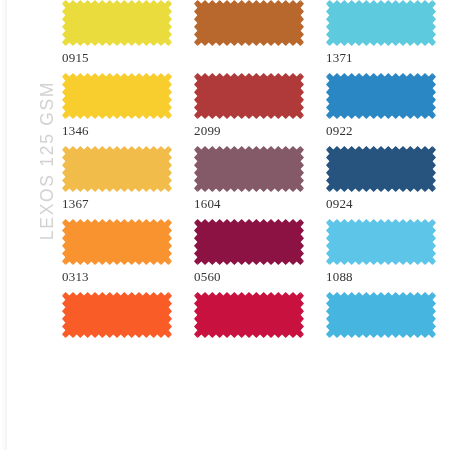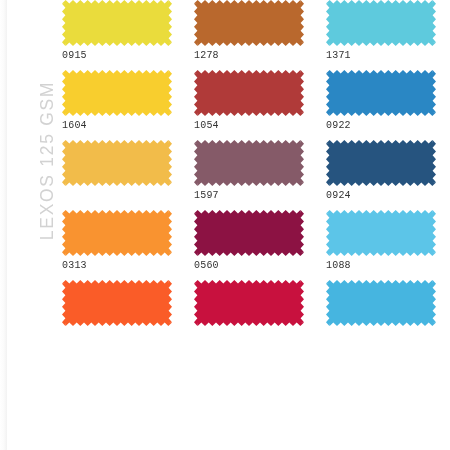--- a/index.html
+++ b/index.html
@@ -84,23 +84,23 @@
     height: 100%;
   }
 
   .swatch-fabric svg {
     display: block;
     width: 100%;
     height: 100%;
   }
 
   .swatch-label {
-    font-size: 10px;
+    font-size: 13px;
     color: #333333;
-    font-family: Liberation Mono, monospace;
+    font-family: Liberation Serif, serif;
     letter-spacing: 0.2px;
     padding-top: 5px;
     padding-bottom: 9px;
     line-height: 1;
     user-select: none;
   }
 </style>
 </head>
 <body>
 
@@ -123,21 +123,20 @@
           <div class="swatch-label">0915</div>
         </div>
         <div class="swatch-cell">
           <div class="swatch-chip">
             <div class="swatch-fabric">
               <svg viewBox="0 0 110 46" preserveAspectRatio="none">
                 <polygon points="0.00,3.40 3.67,0.00 7.33,3.40 11.00,0.00 14.67,3.40 18.33,0.00 22.00,3.40 25.67,0.00 29.33,3.40 33.00,0.00 36.67,3.40 40.33,0.00 44.00,3.40 47.67,0.00 51.33,3.40 55.00,0.00 58.67,3.40 62.33,0.00 66.00,3.40 69.67,0.00 73.33,3.40 77.00,0.00 80.67,3.40 84.33,0.00 88.00,3.40 91.67,0.00 95.33,3.40 99.00,0.00 102.67,3.40 106.33,0.00 106.60,3.40 106.60,0.00 110.00,3.83 106.60,7.67 110.00,11.50 106.60,15.33 110.00,19.17 106.60,23.00 110.00,26.83 106.60,30.67 110.00,34.50 106.60,38.33 110.00,42.17 106.60,42.60 110.00,42.60 106.33,46.00 102.67,42.60 99.00,46.00 95.33,42.60 91.67,46.00 88.00,42.60 84.33,46.00 80.67,42.60 77.00,46.00 73.33,42.60 69.67,46.00 66.00,42.60 62.33,46.00 58.67,42.60 55.00,46.00 51.33,42.60 47.67,46.00 44.00,42.60 40.33,46.00 36.67,42.60 33.00,46.00 29.33,42.60 25.67,46.00 22.00,42.60 18.33,46.00 14.67,42.60 11.00,46.00 7.33,42.60 3.67,46.00 3.40,42.60 3.40,46.00 0.00,42.17 3.40,38.33 0.00,34.50 3.40,30.67 0.00,26.83 3.40,23.00 0.00,19.17 3.40,15.33 0.00,11.50 3.40,7.67 0.00,3.83 3.40,3.40" fill="#B9682D"></polygon>
               </svg>
             </div>
           </div>
-          <div class="swatch-label">1278</div>
         </div>
         <div class="swatch-cell">
           <div class="swatch-chip">
             <div class="swatch-fabric">
               <svg viewBox="0 0 110 46" preserveAspectRatio="none">
                 <polygon points="0.00,3.40 3.67,0.00 7.33,3.40 11.00,0.00 14.67,3.40 18.33,0.00 22.00,3.40 25.67,0.00 29.33,3.40 33.00,0.00 36.67,3.40 40.33,0.00 44.00,3.40 47.67,0.00 51.33,3.40 55.00,0.00 58.67,3.40 62.33,0.00 66.00,3.40 69.67,0.00 73.33,3.40 77.00,0.00 80.67,3.40 84.33,0.00 88.00,3.40 91.67,0.00 95.33,3.40 99.00,0.00 102.67,3.40 106.33,0.00 106.60,3.40 106.60,0.00 110.00,3.83 106.60,7.67 110.00,11.50 106.60,15.33 110.00,19.17 106.60,23.00 110.00,26.83 106.60,30.67 110.00,34.50 106.60,38.33 110.00,42.17 106.60,42.60 110.00,42.60 106.33,46.00 102.67,42.60 99.00,46.00 95.33,42.60 91.67,46.00 88.00,42.60 84.33,46.00 80.67,42.60 77.00,46.00 73.33,42.60 69.67,46.00 66.00,42.60 62.33,46.00 58.67,42.60 55.00,46.00 51.33,42.60 47.67,46.00 44.00,42.60 40.33,46.00 36.67,42.60 33.00,46.00 29.33,42.60 25.67,46.00 22.00,42.60 18.33,46.00 14.67,42.60 11.00,46.00 7.33,42.60 3.67,46.00 3.40,42.60 3.40,46.00 0.00,42.17 3.40,38.33 0.00,34.50 3.40,30.67 0.00,26.83 3.40,23.00 0.00,19.17 3.40,15.33 0.00,11.50 3.40,7.67 0.00,3.83 3.40,3.40" fill="#5ECADD"></polygon>
               </svg>
             </div>
           </div>
           <div class="swatch-label">1371</div>
@@ -145,67 +144,68 @@
       </div>
       <div class="swatch-row">
         <div class="swatch-cell">
           <div class="swatch-chip">
             <div class="swatch-fabric">
               <svg viewBox="0 0 110 46" preserveAspectRatio="none">
                 <polygon points="0.00,3.40 3.67,0.00 7.33,3.40 11.00,0.00 14.67,3.40 18.33,0.00 22.00,3.40 25.67,0.00 29.33,3.40 33.00,0.00 36.67,3.40 40.33,0.00 44.00,3.40 47.67,0.00 51.33,3.40 55.00,0.00 58.67,3.40 62.33,0.00 66.00,3.40 69.67,0.00 73.33,3.40 77.00,0.00 80.67,3.40 84.33,0.00 88.00,3.40 91.67,0.00 95.33,3.40 99.00,0.00 102.67,3.40 106.33,0.00 106.60,3.40 106.60,0.00 110.00,3.83 106.60,7.67 110.00,11.50 106.60,15.33 110.00,19.17 106.60,23.00 110.00,26.83 106.60,30.67 110.00,34.50 106.60,38.33 110.00,42.17 106.60,42.60 110.00,42.60 106.33,46.00 102.67,42.60 99.00,46.00 95.33,42.60 91.67,46.00 88.00,42.60 84.33,46.00 80.67,42.60 77.00,46.00 73.33,42.60 69.67,46.00 66.00,42.60 62.33,46.00 58.67,42.60 55.00,46.00 51.33,42.60 47.67,46.00 44.00,42.60 40.33,46.00 36.67,42.60 33.00,46.00 29.33,42.60 25.67,46.00 22.00,42.60 18.33,46.00 14.67,42.60 11.00,46.00 7.33,42.60 3.67,46.00 3.40,42.60 3.40,46.00 0.00,42.17 3.40,38.33 0.00,34.50 3.40,30.67 0.00,26.83 3.40,23.00 0.00,19.17 3.40,15.33 0.00,11.50 3.40,7.67 0.00,3.83 3.40,3.40" fill="#F8CE2E"></polygon>
               </svg>
             </div>
           </div>
+          <div class="swatch-label">1346</div>
+        </div>
+        <div class="swatch-cell">
+          <div class="swatch-chip">
+            <div class="swatch-fabric">
+              <svg viewBox="0 0 110 46" preserveAspectRatio="none">
+                <polygon points="0.00,3.40 3.67,0.00 7.33,3.40 11.00,0.00 14.67,3.40 18.33,0.00 22.00,3.40 25.67,0.00 29.33,3.40 33.00,0.00 36.67,3.40 40.33,0.00 44.00,3.40 47.67,0.00 51.33,3.40 55.00,0.00 58.67,3.40 62.33,0.00 66.00,3.40 69.67,0.00 73.33,3.40 77.00,0.00 80.67,3.40 84.33,0.00 88.00,3.40 91.67,0.00 95.33,3.40 99.00,0.00 102.67,3.40 106.33,0.00 106.60,3.40 106.60,0.00 110.00,3.83 106.60,7.67 110.00,11.50 106.60,15.33 110.00,19.17 106.60,23.00 110.00,26.83 106.60,30.67 110.00,34.50 106.60,38.33 110.00,42.17 106.60,42.60 110.00,42.60 106.33,46.00 102.67,42.60 99.00,46.00 95.33,42.60 91.67,46.00 88.00,42.60 84.33,46.00 80.67,42.60 77.00,46.00 73.33,42.60 69.67,46.00 66.00,42.60 62.33,46.00 58.67,42.60 55.00,46.00 51.33,42.60 47.67,46.00 44.00,42.60 40.33,46.00 36.67,42.60 33.00,46.00 29.33,42.60 25.67,46.00 22.00,42.60 18.33,46.00 14.67,42.60 11.00,46.00 7.33,42.60 3.67,46.00 3.40,42.60 3.40,46.00 0.00,42.17 3.40,38.33 0.00,34.50 3.40,30.67 0.00,26.83 3.40,23.00 0.00,19.17 3.40,15.33 0.00,11.50 3.40,7.67 0.00,3.83 3.40,3.40" fill="#B03A39"></polygon>
+              </svg>
+            </div>
+          </div>
+          <div class="swatch-label">2099</div>
+        </div>
+        <div class="swatch-cell">
+          <div class="swatch-chip">
+            <div class="swatch-fabric">
+              <svg viewBox="0 0 110 46" preserveAspectRatio="none">
+                <polygon points="0.00,3.40 3.67,0.00 7.33,3.40 11.00,0.00 14.67,3.40 18.33,0.00 22.00,3.40 25.67,0.00 29.33,3.40 33.00,0.00 36.67,3.40 40.33,0.00 44.00,3.40 47.67,0.00 51.33,3.40 55.00,0.00 58.67,3.40 62.33,0.00 66.00,3.40 69.67,0.00 73.33,3.40 77.00,0.00 80.67,3.40 84.33,0.00 88.00,3.40 91.67,0.00 95.33,3.40 99.00,0.00 102.67,3.40 106.33,0.00 106.60,3.40 106.60,0.00 110.00,3.83 106.60,7.67 110.00,11.50 106.60,15.33 110.00,19.17 106.60,23.00 110.00,26.83 106.60,30.67 110.00,34.50 106.60,38.33 110.00,42.17 106.60,42.60 110.00,42.60 106.33,46.00 102.67,42.60 99.00,46.00 95.33,42.60 91.67,46.00 88.00,42.60 84.33,46.00 80.67,42.60 77.00,46.00 73.33,42.60 69.67,46.00 66.00,42.60 62.33,46.00 58.67,42.60 55.00,46.00 51.33,42.60 47.67,46.00 44.00,42.60 40.33,46.00 36.67,42.60 33.00,46.00 29.33,42.60 25.67,46.00 22.00,42.60 18.33,46.00 14.67,42.60 11.00,46.00 7.33,42.60 3.67,46.00 3.40,42.60 3.40,46.00 0.00,42.17 3.40,38.33 0.00,34.50 3.40,30.67 0.00,26.83 3.40,23.00 0.00,19.17 3.40,15.33 0.00,11.50 3.40,7.67 0.00,3.83 3.40,3.40" fill="#2A87C4"></polygon>
+              </svg>
+            </div>
+          </div>
+          <div class="swatch-label">0922</div>
+        </div>
+      </div>
+      <div class="swatch-row">
+        <div class="swatch-cell">
+          <div class="swatch-chip">
+            <div class="swatch-fabric">
+              <svg viewBox="0 0 110 46" preserveAspectRatio="none">
+                <polygon points="0.00,3.40 3.67,0.00 7.33,3.40 11.00,0.00 14.67,3.40 18.33,0.00 22.00,3.40 25.67,0.00 29.33,3.40 33.00,0.00 36.67,3.40 40.33,0.00 44.00,3.40 47.67,0.00 51.33,3.40 55.00,0.00 58.67,3.40 62.33,0.00 66.00,3.40 69.67,0.00 73.33,3.40 77.00,0.00 80.67,3.40 84.33,0.00 88.00,3.40 91.67,0.00 95.33,3.40 99.00,0.00 102.67,3.40 106.33,0.00 106.60,3.40 106.60,0.00 110.00,3.83 106.60,7.67 110.00,11.50 106.60,15.33 110.00,19.17 106.60,23.00 110.00,26.83 106.60,30.67 110.00,34.50 106.60,38.33 110.00,42.17 106.60,42.60 110.00,42.60 106.33,46.00 102.67,42.60 99.00,46.00 95.33,42.60 91.67,46.00 88.00,42.60 84.33,46.00 80.67,42.60 77.00,46.00 73.33,42.60 69.67,46.00 66.00,42.60 62.33,46.00 58.67,42.60 55.00,46.00 51.33,42.60 47.67,46.00 44.00,42.60 40.33,46.00 36.67,42.60 33.00,46.00 29.33,42.60 25.67,46.00 22.00,42.60 18.33,46.00 14.67,42.60 11.00,46.00 7.33,42.60 3.67,46.00 3.40,42.60 3.40,46.00 0.00,42.17 3.40,38.33 0.00,34.50 3.40,30.67 0.00,26.83 3.40,23.00 0.00,19.17 3.40,15.33 0.00,11.50 3.40,7.67 0.00,3.83 3.40,3.40" fill="#F2BC4A"></polygon>
+              </svg>
+            </div>
+          </div>
+          <div class="swatch-label">1367</div>
+        </div>
+        <div class="swatch-cell">
+          <div class="swatch-chip">
+            <div class="swatch-fabric">
+              <svg viewBox="0 0 110 46" preserveAspectRatio="none">
+                <polygon points="0.00,3.40 3.67,0.00 7.33,3.40 11.00,0.00 14.67,3.40 18.33,0.00 22.00,3.40 25.67,0.00 29.33,3.40 33.00,0.00 36.67,3.40 40.33,0.00 44.00,3.40 47.67,0.00 51.33,3.40 55.00,0.00 58.67,3.40 62.33,0.00 66.00,3.40 69.67,0.00 73.33,3.40 77.00,0.00 80.67,3.40 84.33,0.00 88.00,3.40 91.67,0.00 95.33,3.40 99.00,0.00 102.67,3.40 106.33,0.00 106.60,3.40 106.60,0.00 110.00,3.83 106.60,7.67 110.00,11.50 106.60,15.33 110.00,19.17 106.60,23.00 110.00,26.83 106.60,30.67 110.00,34.50 106.60,38.33 110.00,42.17 106.60,42.60 110.00,42.60 106.33,46.00 102.67,42.60 99.00,46.00 95.33,42.60 91.67,46.00 88.00,42.60 84.33,46.00 80.67,42.60 77.00,46.00 73.33,42.60 69.67,46.00 66.00,42.60 62.33,46.00 58.67,42.60 55.00,46.00 51.33,42.60 47.67,46.00 44.00,42.60 40.33,46.00 36.67,42.60 33.00,46.00 29.33,42.60 25.67,46.00 22.00,42.60 18.33,46.00 14.67,42.60 11.00,46.00 7.33,42.60 3.67,46.00 3.40,42.60 3.40,46.00 0.00,42.17 3.40,38.33 0.00,34.50 3.40,30.67 0.00,26.83 3.40,23.00 0.00,19.17 3.40,15.33 0.00,11.50 3.40,7.67 0.00,3.83 3.40,3.40" fill="#855A68"></polygon>
+              </svg>
+            </div>
+          </div>
           <div class="swatch-label">1604</div>
         </div>
         <div class="swatch-cell">
           <div class="swatch-chip">
             <div class="swatch-fabric">
               <svg viewBox="0 0 110 46" preserveAspectRatio="none">
-                <polygon points="0.00,3.40 3.67,0.00 7.33,3.40 11.00,0.00 14.67,3.40 18.33,0.00 22.00,3.40 25.67,0.00 29.33,3.40 33.00,0.00 36.67,3.40 40.33,0.00 44.00,3.40 47.67,0.00 51.33,3.40 55.00,0.00 58.67,3.40 62.33,0.00 66.00,3.40 69.67,0.00 73.33,3.40 77.00,0.00 80.67,3.40 84.33,0.00 88.00,3.40 91.67,0.00 95.33,3.40 99.00,0.00 102.67,3.40 106.33,0.00 106.60,3.40 106.60,0.00 110.00,3.83 106.60,7.67 110.00,11.50 106.60,15.33 110.00,19.17 106.60,23.00 110.00,26.83 106.60,30.67 110.00,34.50 106.60,38.33 110.00,42.17 106.60,42.60 110.00,42.60 106.33,46.00 102.67,42.60 99.00,46.00 95.33,42.60 91.67,46.00 88.00,42.60 84.33,46.00 80.67,42.60 77.00,46.00 73.33,42.60 69.67,46.00 66.00,42.60 62.33,46.00 58.67,42.60 55.00,46.00 51.33,42.60 47.67,46.00 44.00,42.60 40.33,46.00 36.67,42.60 33.00,46.00 29.33,42.60 25.67,46.00 22.00,42.60 18.33,46.00 14.67,42.60 11.00,46.00 7.33,42.60 3.67,46.00 3.40,42.60 3.40,46.00 0.00,42.17 3.40,38.33 0.00,34.50 3.40,30.67 0.00,26.83 3.40,23.00 0.00,19.17 3.40,15.33 0.00,11.50 3.40,7.67 0.00,3.83 3.40,3.40" fill="#B03A39"></polygon>
-              </svg>
-            </div>
-          </div>
-          <div class="swatch-label">1054</div>
-        </div>
-        <div class="swatch-cell">
-          <div class="swatch-chip">
-            <div class="swatch-fabric">
-              <svg viewBox="0 0 110 46" preserveAspectRatio="none">
-                <polygon points="0.00,3.40 3.67,0.00 7.33,3.40 11.00,0.00 14.67,3.40 18.33,0.00 22.00,3.40 25.67,0.00 29.33,3.40 33.00,0.00 36.67,3.40 40.33,0.00 44.00,3.40 47.67,0.00 51.33,3.40 55.00,0.00 58.67,3.40 62.33,0.00 66.00,3.40 69.67,0.00 73.33,3.40 77.00,0.00 80.67,3.40 84.33,0.00 88.00,3.40 91.67,0.00 95.33,3.40 99.00,0.00 102.67,3.40 106.33,0.00 106.60,3.40 106.60,0.00 110.00,3.83 106.60,7.67 110.00,11.50 106.60,15.33 110.00,19.17 106.60,23.00 110.00,26.83 106.60,30.67 110.00,34.50 106.60,38.33 110.00,42.17 106.60,42.60 110.00,42.60 106.33,46.00 102.67,42.60 99.00,46.00 95.33,42.60 91.67,46.00 88.00,42.60 84.33,46.00 80.67,42.60 77.00,46.00 73.33,42.60 69.67,46.00 66.00,42.60 62.33,46.00 58.67,42.60 55.00,46.00 51.33,42.60 47.67,46.00 44.00,42.60 40.33,46.00 36.67,42.60 33.00,46.00 29.33,42.60 25.67,46.00 22.00,42.60 18.33,46.00 14.67,42.60 11.00,46.00 7.33,42.60 3.67,46.00 3.40,42.60 3.40,46.00 0.00,42.17 3.40,38.33 0.00,34.50 3.40,30.67 0.00,26.83 3.40,23.00 0.00,19.17 3.40,15.33 0.00,11.50 3.40,7.67 0.00,3.83 3.40,3.40" fill="#2A87C4"></polygon>
-              </svg>
-            </div>
-          </div>
-          <div class="swatch-label">0922</div>
-        </div>
-      </div>
-      <div class="swatch-row">
-        <div class="swatch-cell">
-          <div class="swatch-chip">
-            <div class="swatch-fabric">
-              <svg viewBox="0 0 110 46" preserveAspectRatio="none">
-                <polygon points="0.00,3.40 3.67,0.00 7.33,3.40 11.00,0.00 14.67,3.40 18.33,0.00 22.00,3.40 25.67,0.00 29.33,3.40 33.00,0.00 36.67,3.40 40.33,0.00 44.00,3.40 47.67,0.00 51.33,3.40 55.00,0.00 58.67,3.40 62.33,0.00 66.00,3.40 69.67,0.00 73.33,3.40 77.00,0.00 80.67,3.40 84.33,0.00 88.00,3.40 91.67,0.00 95.33,3.40 99.00,0.00 102.67,3.40 106.33,0.00 106.60,3.40 106.60,0.00 110.00,3.83 106.60,7.67 110.00,11.50 106.60,15.33 110.00,19.17 106.60,23.00 110.00,26.83 106.60,30.67 110.00,34.50 106.60,38.33 110.00,42.17 106.60,42.60 110.00,42.60 106.33,46.00 102.67,42.60 99.00,46.00 95.33,42.60 91.67,46.00 88.00,42.60 84.33,46.00 80.67,42.60 77.00,46.00 73.33,42.60 69.67,46.00 66.00,42.60 62.33,46.00 58.67,42.60 55.00,46.00 51.33,42.60 47.67,46.00 44.00,42.60 40.33,46.00 36.67,42.60 33.00,46.00 29.33,42.60 25.67,46.00 22.00,42.60 18.33,46.00 14.67,42.60 11.00,46.00 7.33,42.60 3.67,46.00 3.40,42.60 3.40,46.00 0.00,42.17 3.40,38.33 0.00,34.50 3.40,30.67 0.00,26.83 3.40,23.00 0.00,19.17 3.40,15.33 0.00,11.50 3.40,7.67 0.00,3.83 3.40,3.40" fill="#F2BC4A"></polygon>
-              </svg>
-            </div>
-          </div>
-        </div>
-        <div class="swatch-cell">
-          <div class="swatch-chip">
-            <div class="swatch-fabric">
-              <svg viewBox="0 0 110 46" preserveAspectRatio="none">
-                <polygon points="0.00,3.40 3.67,0.00 7.33,3.40 11.00,0.00 14.67,3.40 18.33,0.00 22.00,3.40 25.67,0.00 29.33,3.40 33.00,0.00 36.67,3.40 40.33,0.00 44.00,3.40 47.67,0.00 51.33,3.40 55.00,0.00 58.67,3.40 62.33,0.00 66.00,3.40 69.67,0.00 73.33,3.40 77.00,0.00 80.67,3.40 84.33,0.00 88.00,3.40 91.67,0.00 95.33,3.40 99.00,0.00 102.67,3.40 106.33,0.00 106.60,3.40 106.60,0.00 110.00,3.83 106.60,7.67 110.00,11.50 106.60,15.33 110.00,19.17 106.60,23.00 110.00,26.83 106.60,30.67 110.00,34.50 106.60,38.33 110.00,42.17 106.60,42.60 110.00,42.60 106.33,46.00 102.67,42.60 99.00,46.00 95.33,42.60 91.67,46.00 88.00,42.60 84.33,46.00 80.67,42.60 77.00,46.00 73.33,42.60 69.67,46.00 66.00,42.60 62.33,46.00 58.67,42.60 55.00,46.00 51.33,42.60 47.67,46.00 44.00,42.60 40.33,46.00 36.67,42.60 33.00,46.00 29.33,42.60 25.67,46.00 22.00,42.60 18.33,46.00 14.67,42.60 11.00,46.00 7.33,42.60 3.67,46.00 3.40,42.60 3.40,46.00 0.00,42.17 3.40,38.33 0.00,34.50 3.40,30.67 0.00,26.83 3.40,23.00 0.00,19.17 3.40,15.33 0.00,11.50 3.40,7.67 0.00,3.83 3.40,3.40" fill="#855A68"></polygon>
-              </svg>
-            </div>
-          </div>
-          <div class="swatch-label">1597</div>
-        </div>
-        <div class="swatch-cell">
-          <div class="swatch-chip">
-            <div class="swatch-fabric">
-              <svg viewBox="0 0 110 46" preserveAspectRatio="none">
                 <polygon points="0.00,3.40 3.67,0.00 7.33,3.40 11.00,0.00 14.67,3.40 18.33,0.00 22.00,3.40 25.67,0.00 29.33,3.40 33.00,0.00 36.67,3.40 40.33,0.00 44.00,3.40 47.67,0.00 51.33,3.40 55.00,0.00 58.67,3.40 62.33,0.00 66.00,3.40 69.67,0.00 73.33,3.40 77.00,0.00 80.67,3.40 84.33,0.00 88.00,3.40 91.67,0.00 95.33,3.40 99.00,0.00 102.67,3.40 106.33,0.00 106.60,3.40 106.60,0.00 110.00,3.83 106.60,7.67 110.00,11.50 106.60,15.33 110.00,19.17 106.60,23.00 110.00,26.83 106.60,30.67 110.00,34.50 106.60,38.33 110.00,42.17 106.60,42.60 110.00,42.60 106.33,46.00 102.67,42.60 99.00,46.00 95.33,42.60 91.67,46.00 88.00,42.60 84.33,46.00 80.67,42.60 77.00,46.00 73.33,42.60 69.67,46.00 66.00,42.60 62.33,46.00 58.67,42.60 55.00,46.00 51.33,42.60 47.67,46.00 44.00,42.60 40.33,46.00 36.67,42.60 33.00,46.00 29.33,42.60 25.67,46.00 22.00,42.60 18.33,46.00 14.67,42.60 11.00,46.00 7.33,42.60 3.67,46.00 3.40,42.60 3.40,46.00 0.00,42.17 3.40,38.33 0.00,34.50 3.40,30.67 0.00,26.83 3.40,23.00 0.00,19.17 3.40,15.33 0.00,11.50 3.40,7.67 0.00,3.83 3.40,3.40" fill="#26547F"></polygon>
               </svg>
             </div>
           </div>
           <div class="swatch-label">0924</div>
         </div>
       </div>
       <div class="swatch-row">
         <div class="swatch-cell">
           <div class="swatch-chip">

